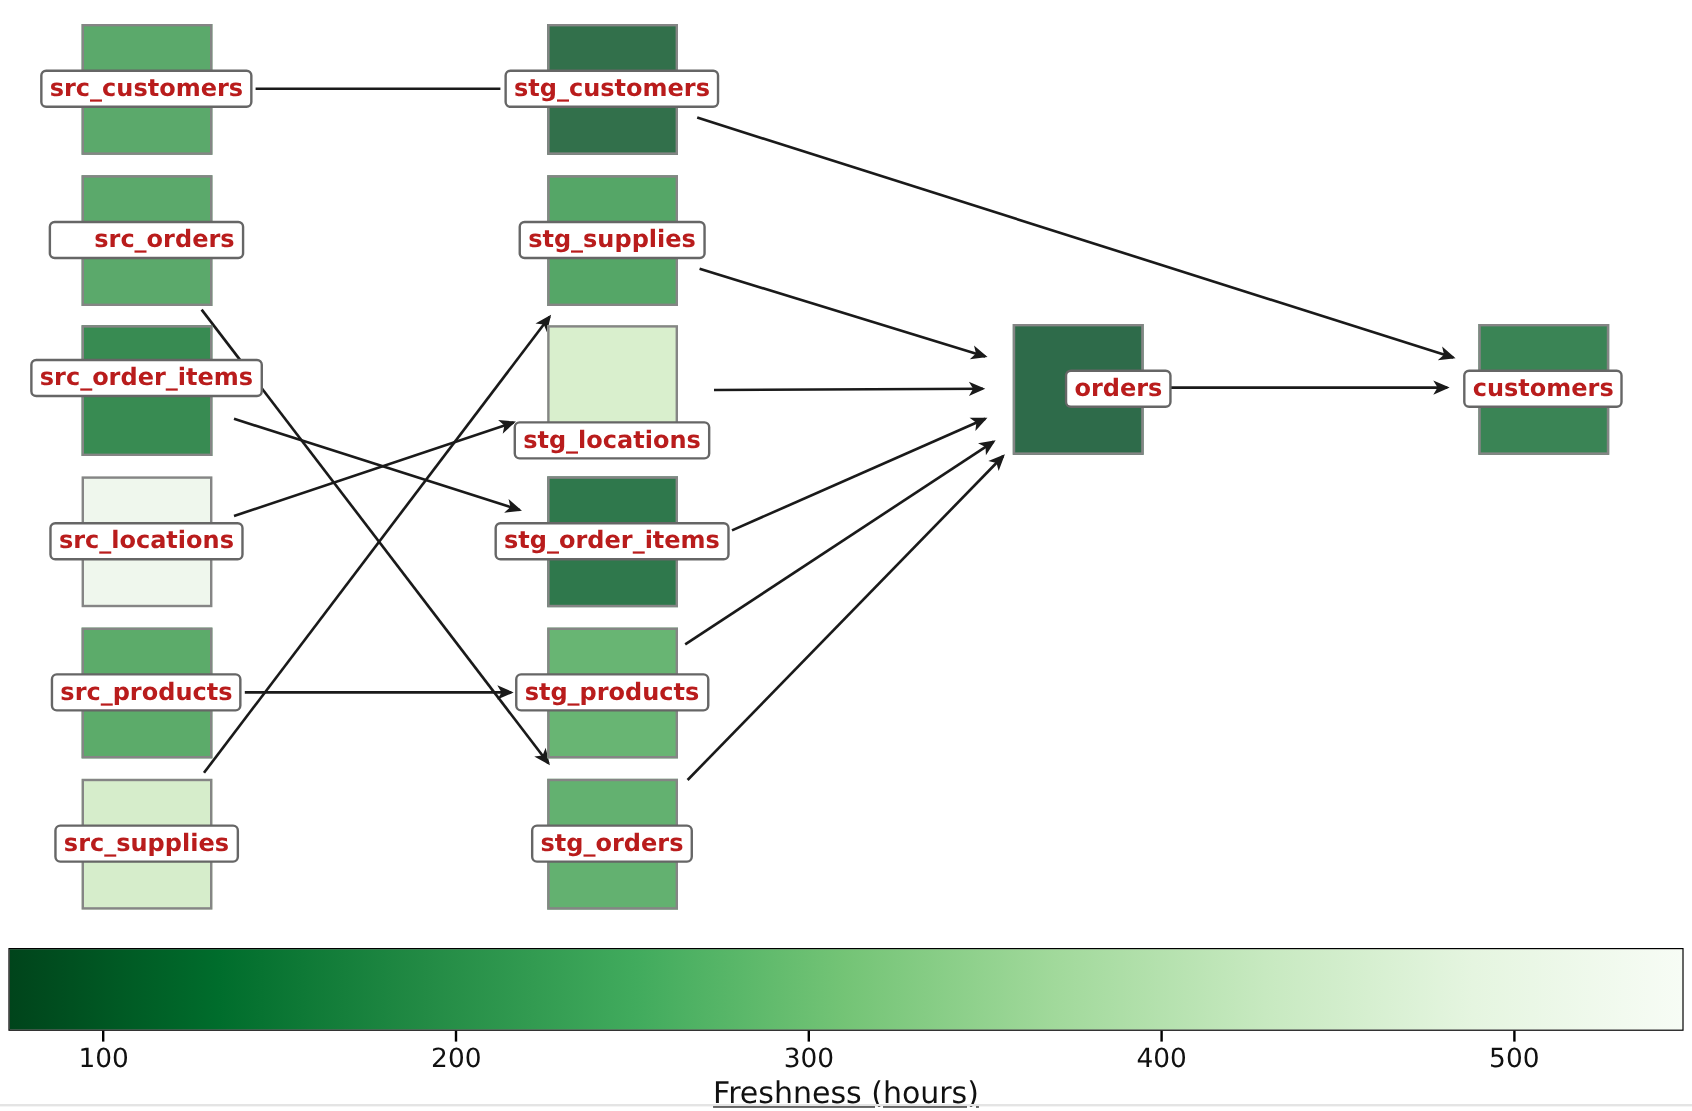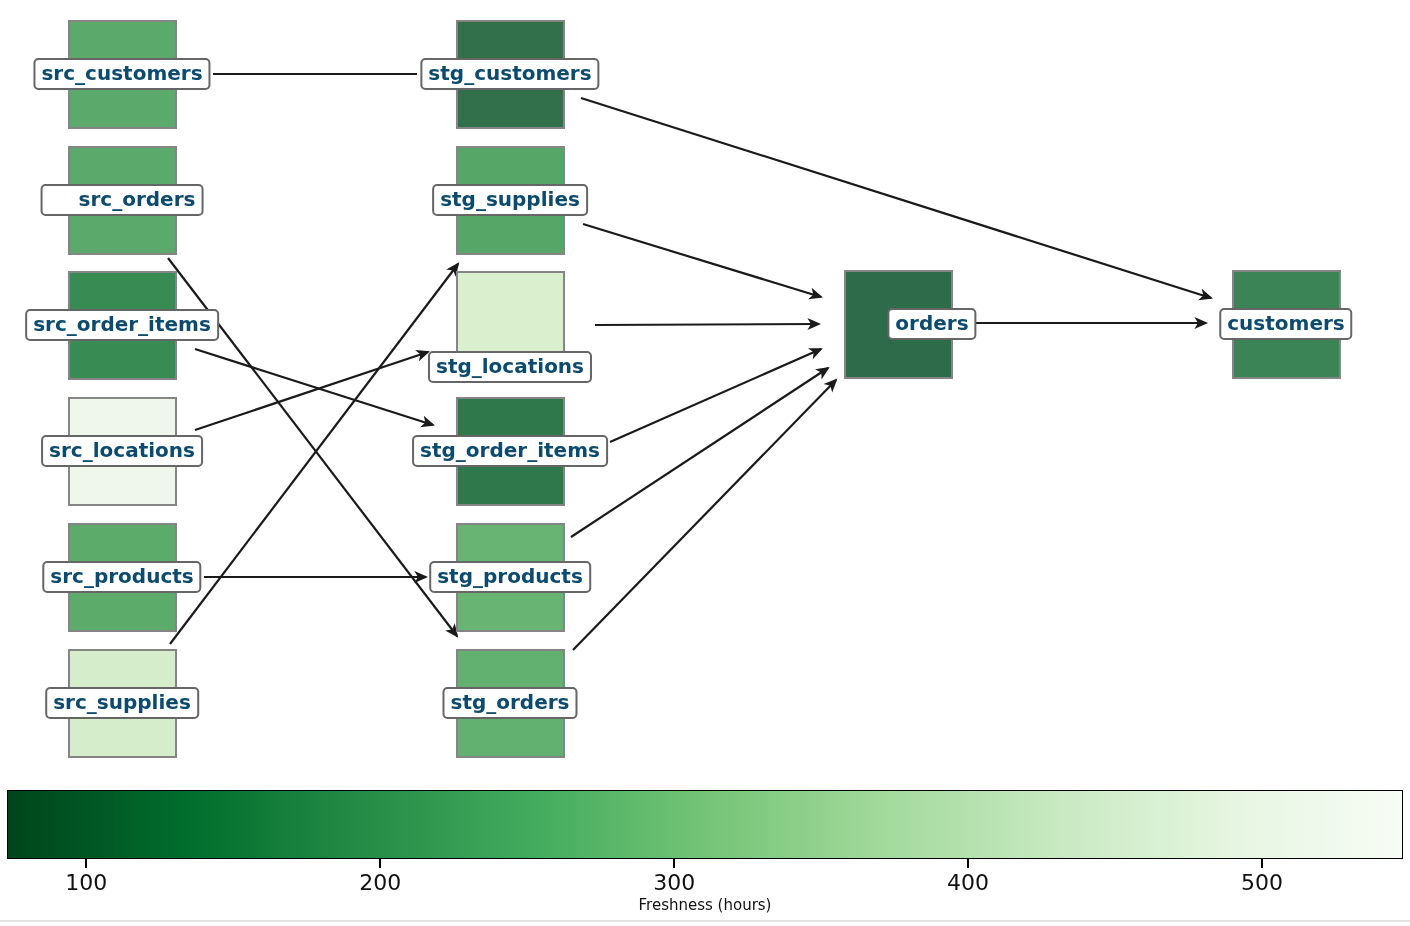--- a/index.html
+++ b/index.html
@@ -24,21 +24,21 @@
   }
   .node-label {
     position: absolute;
     transform: translate(-50%, -50%);
     background: #ffffff;
     border: 2px solid #666666;
     border-radius: 5px;
     padding: 1px 6px 2px 6px;
     font-size: 20px;
     font-weight: bold;
-    color: #0c4a6e;
+    color: #b91c1c;
     white-space: nowrap;
     line-height: 1.25;
   }
   .colorbar {
     position: absolute;
     box-sizing: border-box;
     border: 1.5px solid #000000;
   }
   .cb-tick {
     position: absolute;
@@ -50,23 +50,24 @@
   .cb-tick-label {
     position: absolute;
     transform: translateX(-50%);
     font-size: 22px;
     color: #111111;
     white-space: nowrap;
   }
   .cb-axis-label {
     position: absolute;
     transform: translateX(-50%);
-    font-size: 15px;
+    font-size: 25px;
     color: #111111;
     white-space: nowrap;
+    text-decoration: underline;
   }
   .bottom-rule {
     position: absolute;
     left: 0;
     width: 1410px;
     height: 2px;
     background: #e4e4e4;
   }
 </style>
 </head>
@@ -107,21 +108,21 @@
       <div class="node" style="left: 455.5px; top: 19.5px; width: 109px; height: 109px; background: rgb(50, 112, 75);"></div>
       <div class="node" style="left: 455.5px; top: 145.5px; width: 109px; height: 109px; background: rgb(85, 166, 103);"></div>
       <div class="node" style="left: 455.5px; top: 270.5px; width: 109px; height: 109px; background: rgb(217, 239, 205);"></div>
       <div class="node" style="left: 455.5px; top: 396.5px; width: 109px; height: 109px; background: rgb(47, 120, 76);"></div>
       <div class="node" style="left: 455.5px; top: 522.5px; width: 109px; height: 109px; background: rgb(104, 181, 115);"></div>
       <div class="node" style="left: 455.5px; top: 648.5px; width: 109px; height: 109px; background: rgb(99, 177, 112);"></div>
       <div class="node" style="left: 843.5px; top: 269.5px; width: 109px; height: 109px; background: rgb(46, 107, 74);"></div>
       <div class="node" style="left: 1231.5px; top: 269.5px; width: 109px; height: 109px; background: rgb(58, 132, 85);"></div>
       <div class="node-label" style="left: 122px; top: 74px;">src_customers</div>
       <div class="node-label" style="left: 122px; top: 200px; padding-left: 36px;">src_orders</div>
-      <div class="node-label" style="left: 122px; top: 325px;">src_order_items</div>
+      <div class="node-label" style="left: 122px; top: 315px;">src_order_items</div>
       <div class="node-label" style="left: 122px; top: 451px;">src_locations</div>
       <div class="node-label" style="left: 122px; top: 577px;">src_products</div>
       <div class="node-label" style="left: 122px; top: 703px;">src_supplies</div>
       <div class="node-label" style="left: 510px; top: 74px;">stg_customers</div>
       <div class="node-label" style="left: 510px; top: 200px;">stg_supplies</div>
       <div class="node-label" style="left: 510px; top: 325px; margin-top: 42px;">stg_locations</div>
       <div class="node-label" style="left: 510px; top: 451px;">stg_order_items</div>
       <div class="node-label" style="left: 510px; top: 577px;">stg_products</div>
       <div class="node-label" style="left: 510px; top: 703px;">stg_orders</div>
       <div class="node-label" style="left: 898px; top: 324px; margin-left: 34px;">orders</div>

